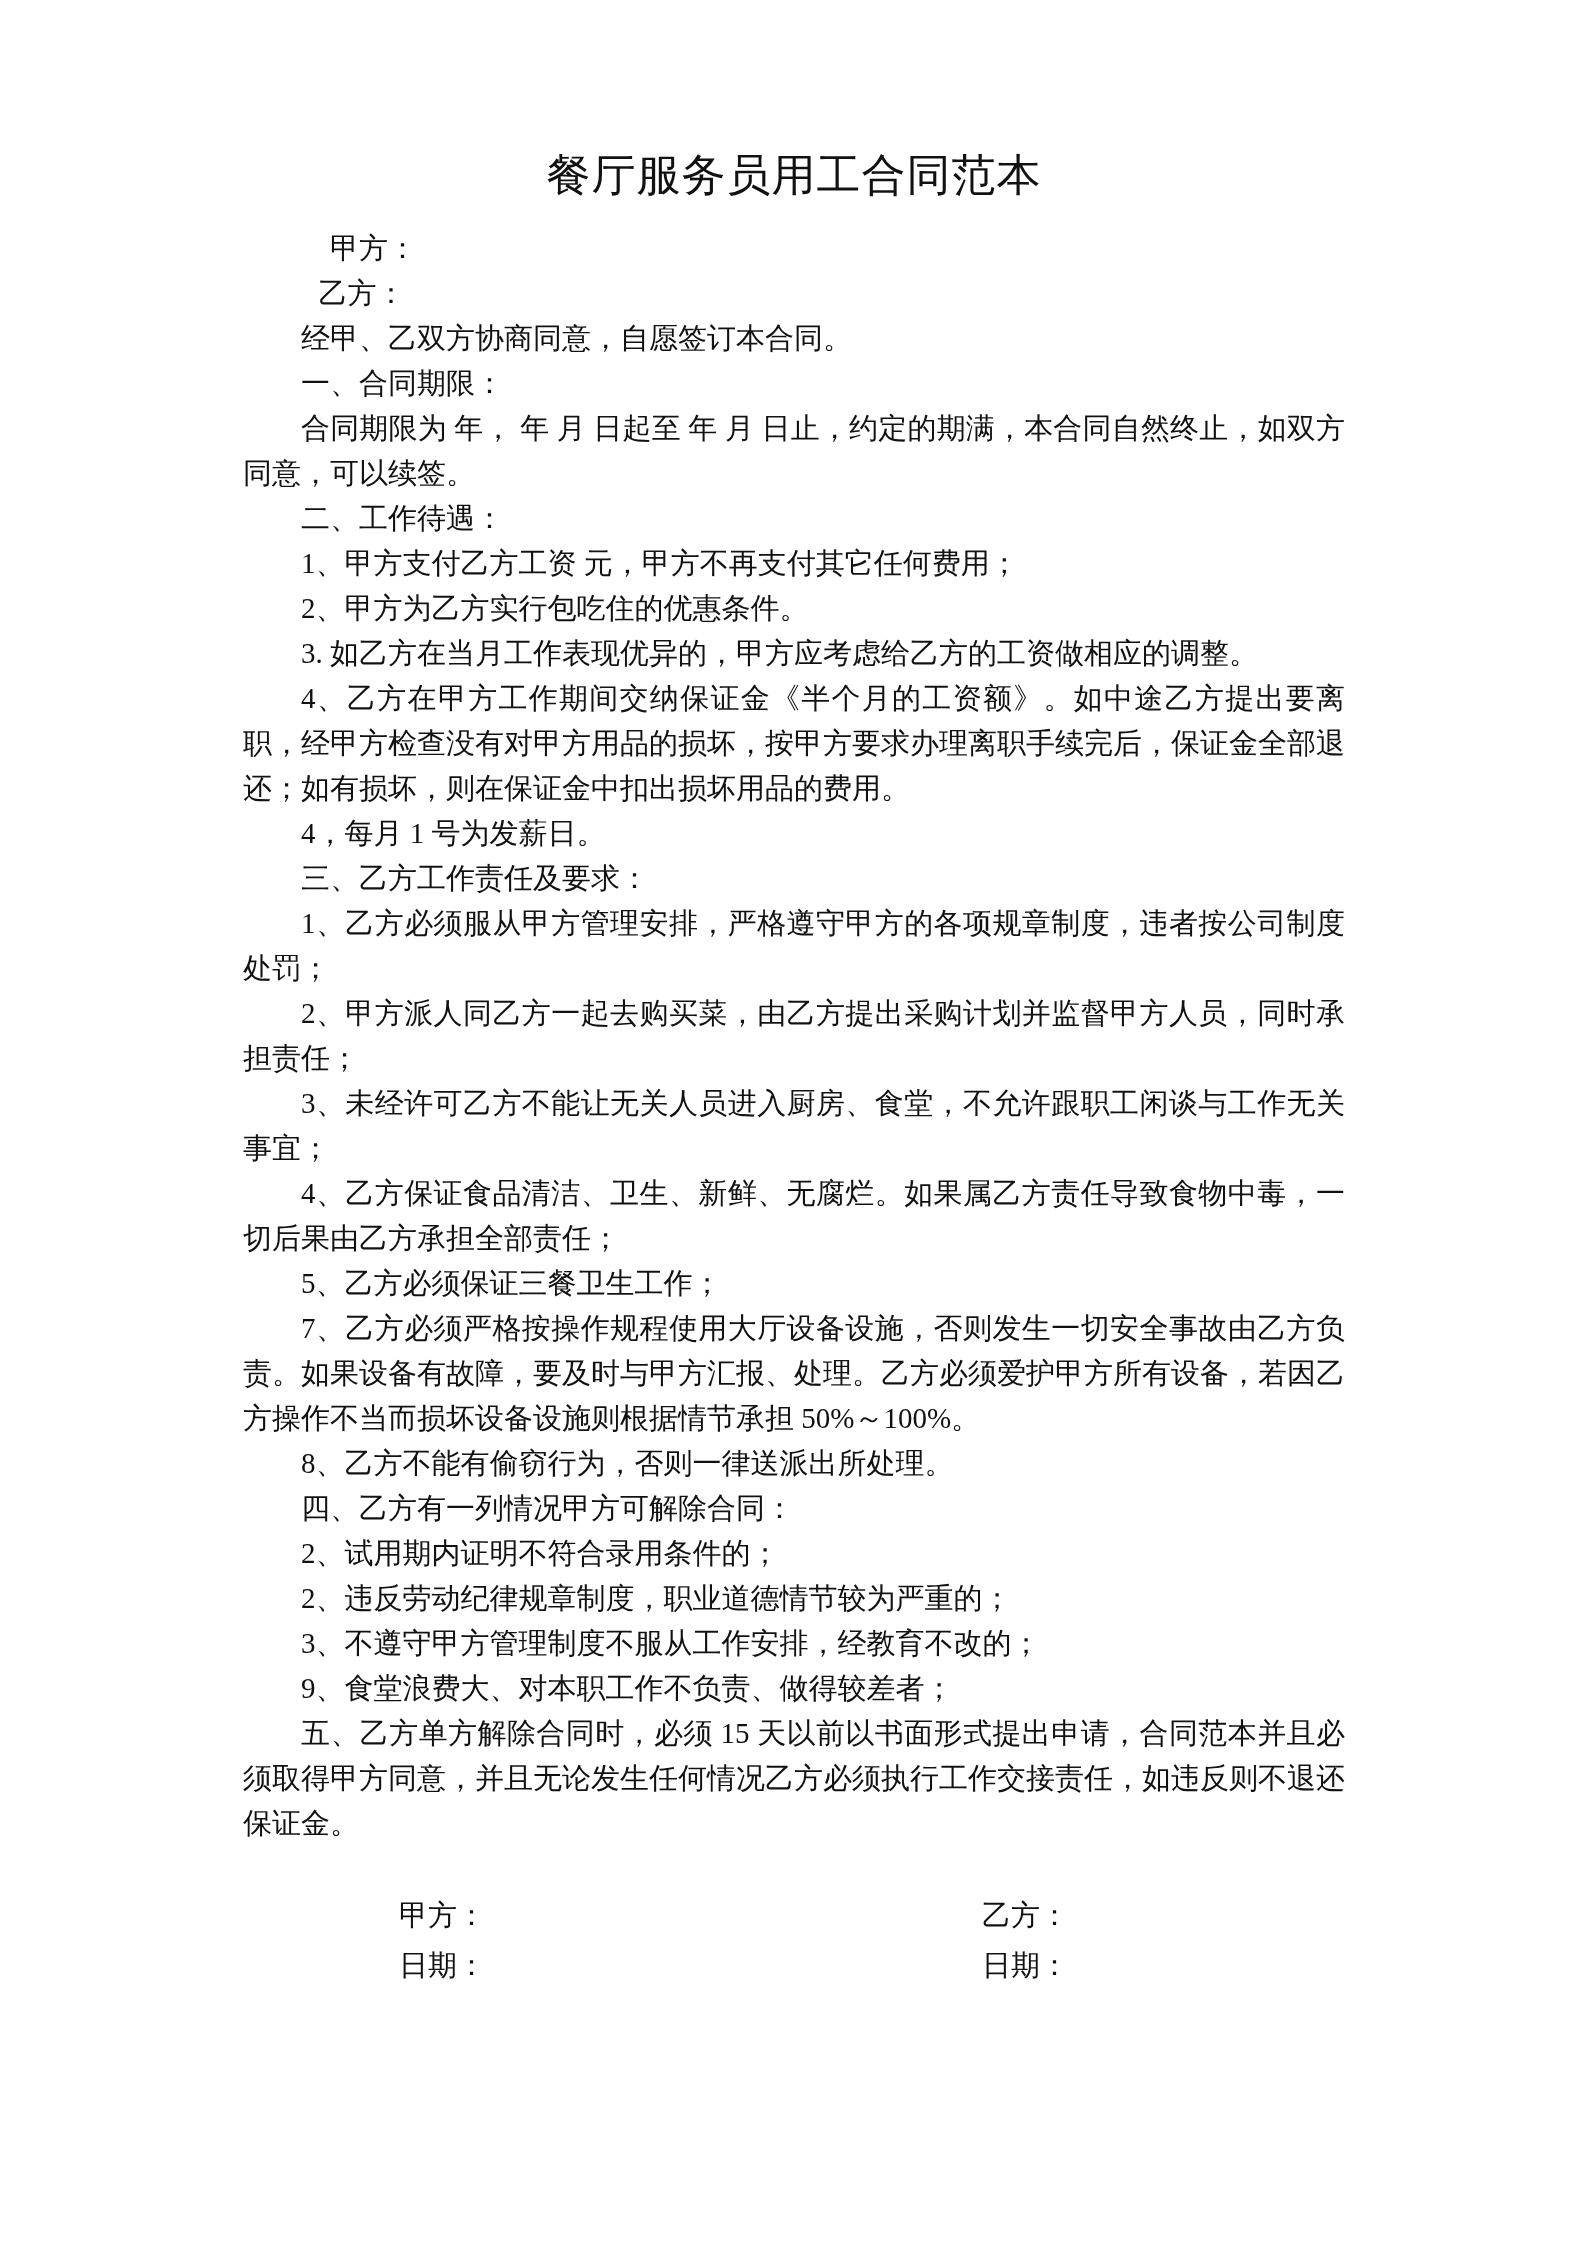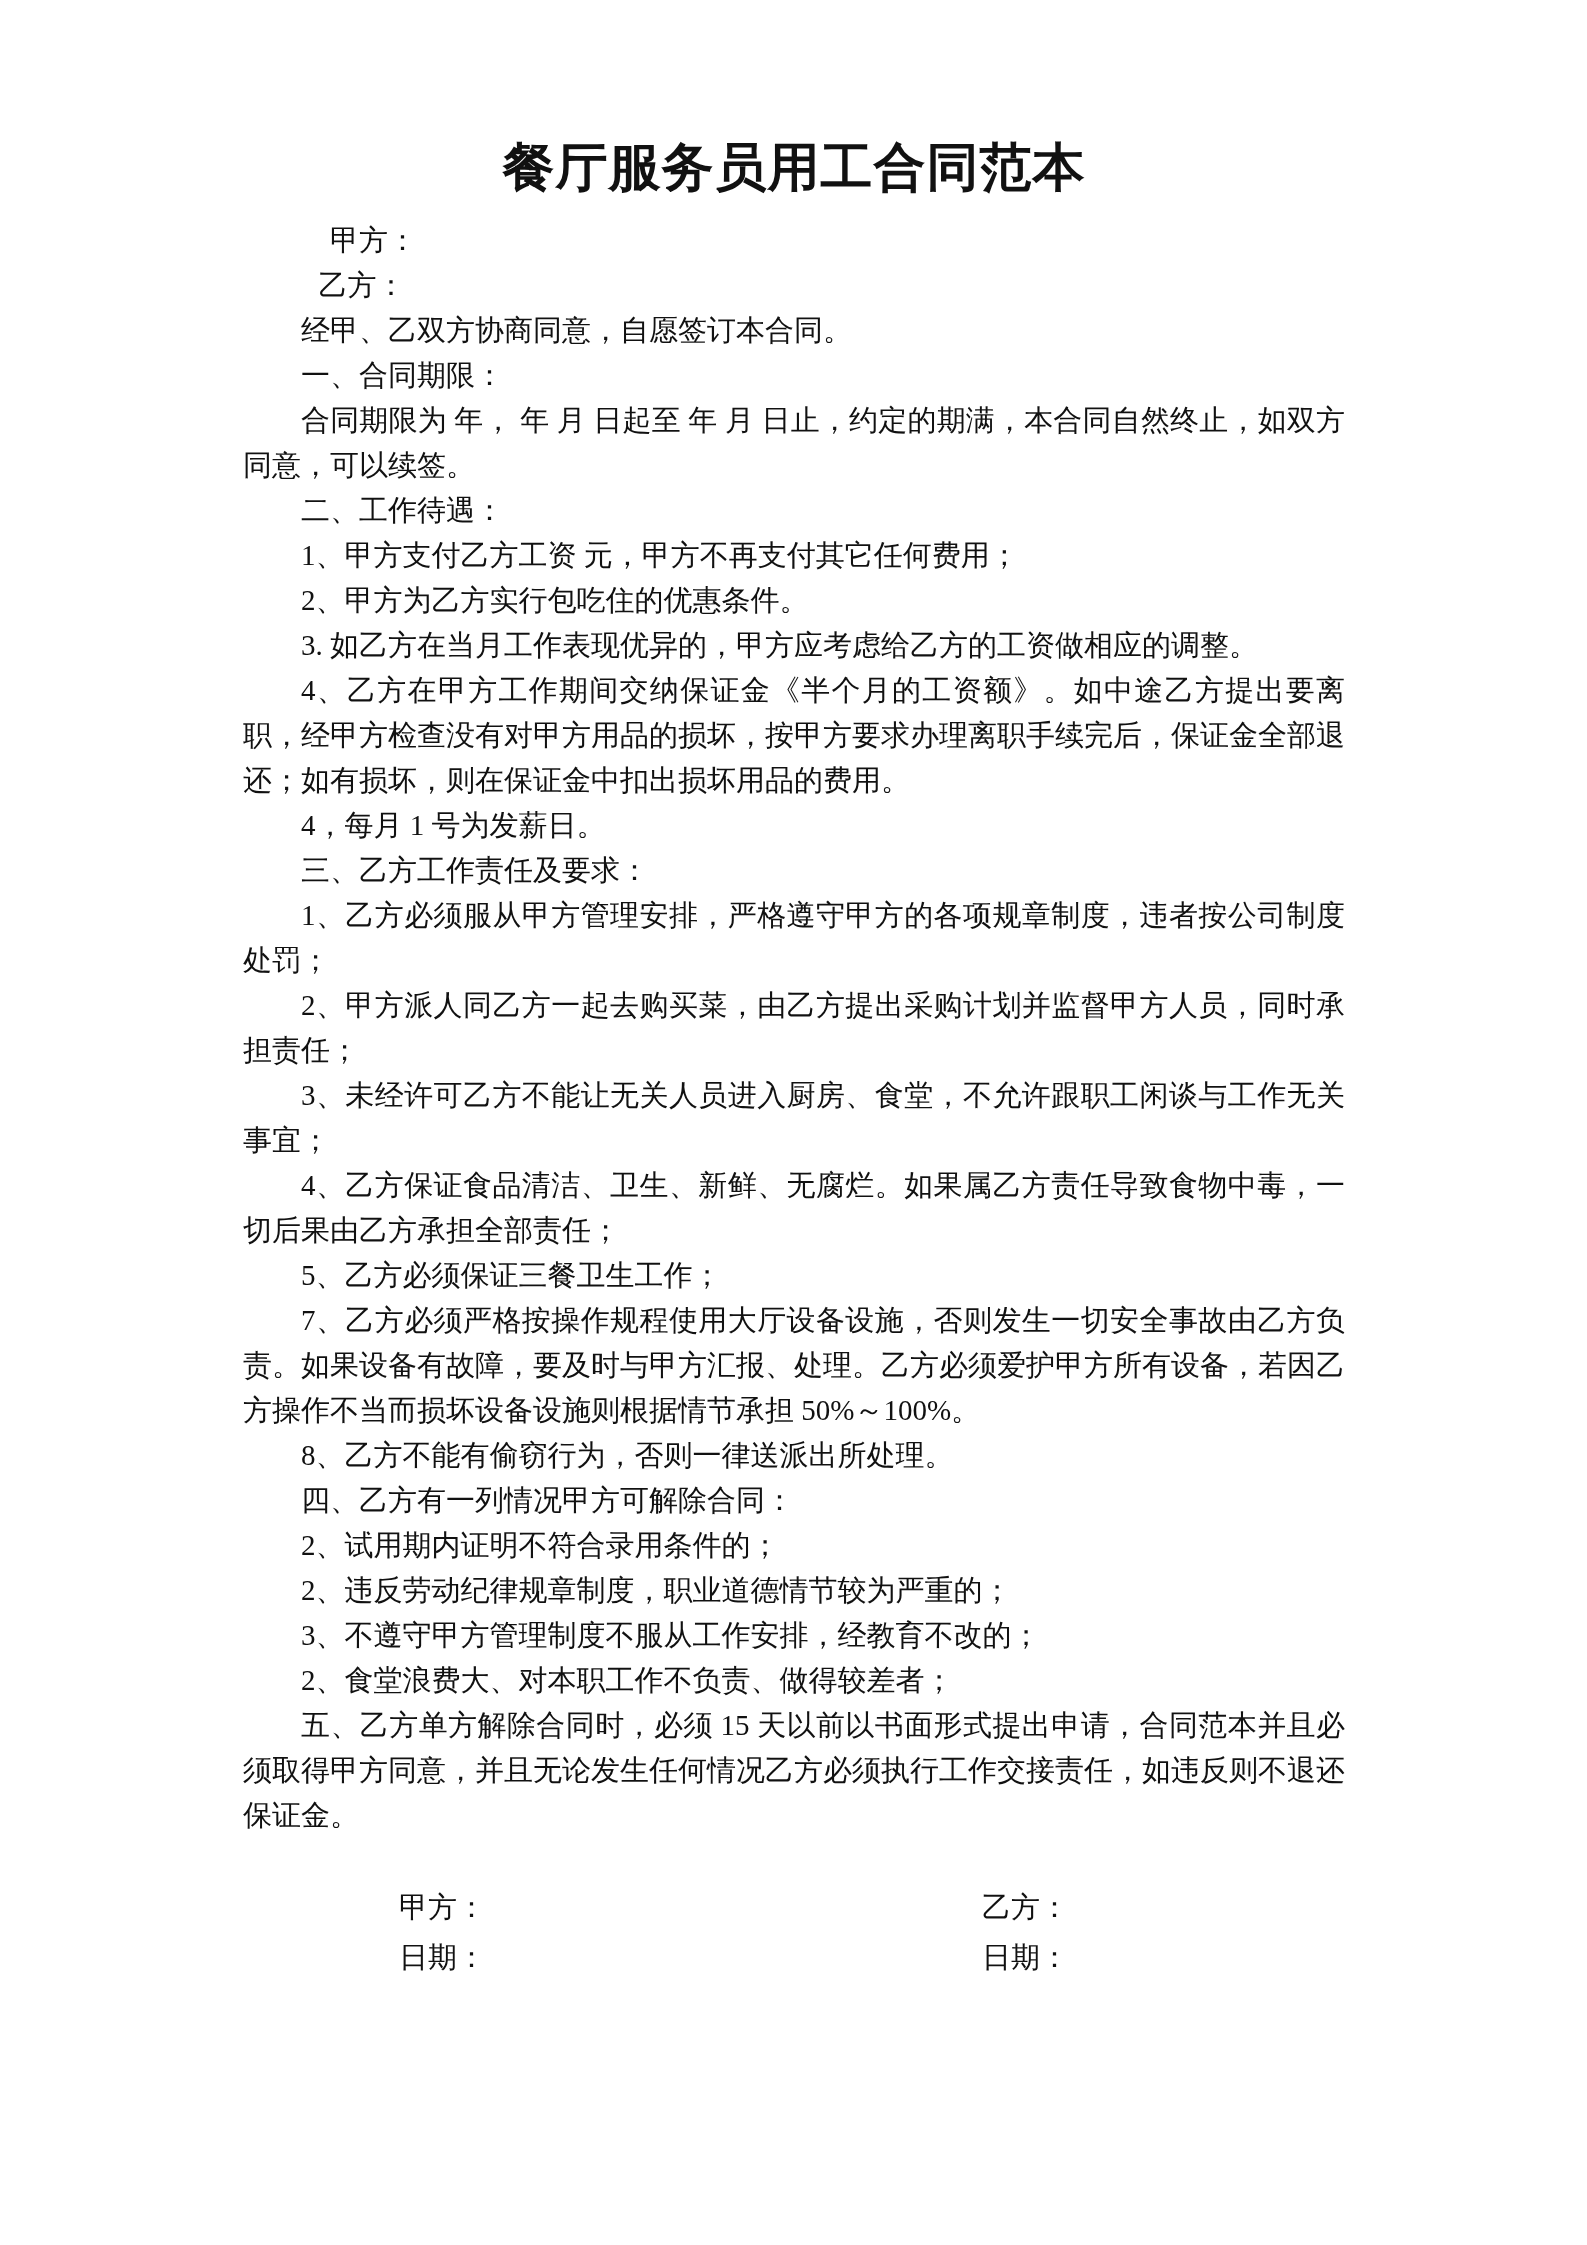--- a/index.html
+++ b/index.html
@@ -16,25 +16,25 @@
     font-family: "Liberation Serif", "DejaVu Serif", serif;
     color: #111111;
   }
   .content {
     position: absolute;
     left: 243px;
     top: 138px;
     width: 1102px;
   }
   .doc-title {
-    margin: 4px 0 24px 0;
+    margin: 12px 0 24px 0;
     text-align: center;
-    font-size: 52px;
+    font-size: 44px;
     line-height: 52px;
-    font-weight: bold;
+    font-weight: normal;
     letter-spacing: 1px;
   }
   .paragraphs {
     width: 100%;
   }
   .para {
     margin: 0;
     font-size: 29px;
     line-height: 45px;
     text-align: justify;
@@ -79,21 +79,21 @@
         <p class="para" style="text-indent: 2em;">2、甲方派人同乙方一起去购买菜，由乙方提出采购计划并监督甲方人员，同时承担责任；</p>
         <p class="para" style="text-indent: 2em;">3、未经许可乙方不能让无关人员进入厨房、食堂，不允许跟职工闲谈与工作无关事宜；</p>
         <p class="para" style="text-indent: 2em;">4、乙方保证食品清洁、卫生、新鲜、无腐烂。如果属乙方责任导致食物中毒，一切后果由乙方承担全部责任；</p>
         <p class="para" style="text-indent: 2em;">5、乙方必须保证三餐卫生工作；</p>
         <p class="para" style="text-indent: 2em;">7、乙方必须严格按操作规程使用大厅设备设施，否则发生一切安全事故由乙方负责。如果设备有故障，要及时与甲方汇报、处理。乙方必须爱护甲方所有设备，若因乙方操作不当而损坏设备设施则根据情节承担 50%～100%。</p>
         <p class="para" style="text-indent: 2em;">8、乙方不能有偷窃行为，否则一律送派出所处理。</p>
         <p class="para" style="text-indent: 2em;">四、乙方有一列情况甲方可解除合同：</p>
         <p class="para" style="text-indent: 2em;">2、试用期内证明不符合录用条件的；</p>
         <p class="para" style="text-indent: 2em;">2、违反劳动纪律规章制度，职业道德情节较为严重的；</p>
         <p class="para" style="text-indent: 2em;">3、不遵守甲方管理制度不服从工作安排，经教育不改的；</p>
-        <p class="para" style="text-indent: 2em;">2、食堂浪费大、对本职工作不负责、做得较差者；</p>
+        <p class="para" style="text-indent: 2em;">9、食堂浪费大、对本职工作不负责、做得较差者；</p>
         <p class="para" style="text-indent: 2em;">五、乙方单方解除合同时，必须 15 天以前以书面形式提出申请，合同范本并且必须取得甲方同意，并且无论发生任何情况乙方必须执行工作交接责任，如违反则不退还保证金。</p>
       </div>
 
     <div class="signature">
       <div class="sig-row">
         <span class="sig-cell">甲方：</span>
         <span class="sig-cell">乙方：</span>
       </div>
       <div class="sig-row">
         <span class="sig-cell">日期：</span>

